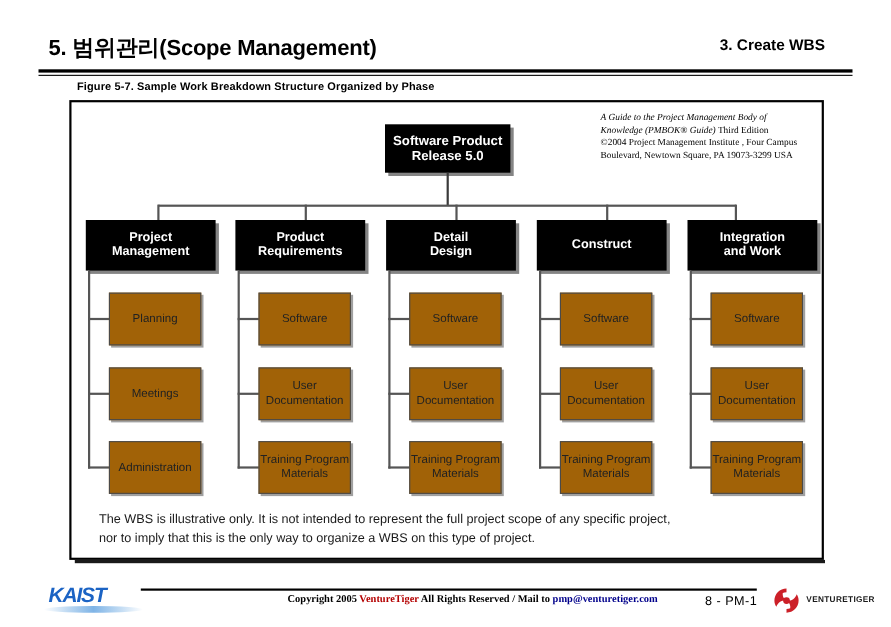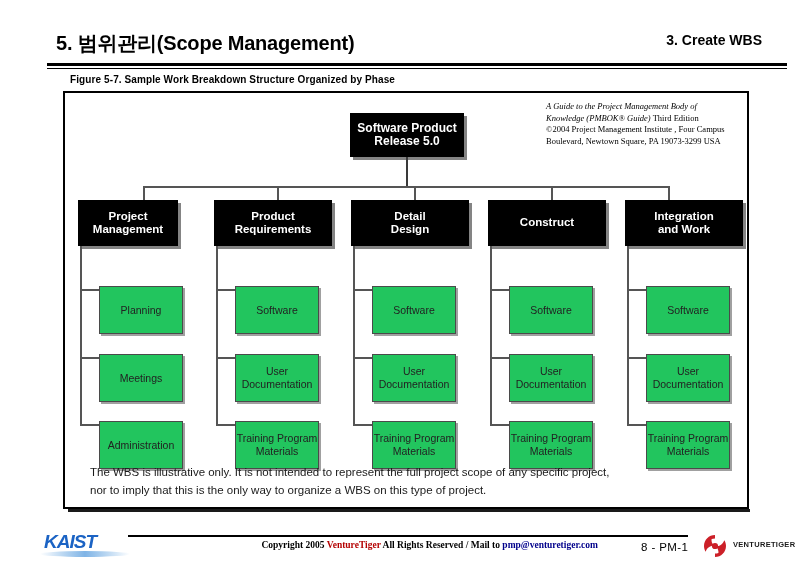--- a/index.html
+++ b/index.html
@@ -12,21 +12,21 @@
     height: 570px;
     position: relative;
     overflow: hidden;
     font-family: "Liberation Sans", sans-serif;
     color: #000000;
   }
 
   
   #slide-header {
     position: absolute;
-    left: 12px; top: 0;
+    left: 0; top: 0;
     width: 798px;
     height: 70px;
   }
   #slide-title {
     position: absolute;
     left: 44px;
     top: 30px;
     font-size: 20px;
     font-weight: bold;
     letter-spacing: -0.2px;
@@ -122,27 +122,26 @@
   .node-root, .node-phase {
     background: #000000;
     color: #ffffff;
     font-size: 11.5px;
     font-weight: bold;
     line-height: 13.5px;
     box-shadow: 3px 3px 0 0 rgba(110,110,110,0.85);
   }
   .node-root { font-size: 12px; }
   .node-leaf {
-    background: #22c55e;
+    background: #a16207;
     color: #222222;
     border: 1px solid #4a4a4a;
     font-size: 10.5px;
     line-height: 13px;
     box-shadow: 2px 2px 0 0 rgba(150,150,150,0.9);
-    margin-top: 20px;
   }
   .conn {
     position: absolute;
     background: #555555;
     pointer-events: none;
   }
   .conn-dark { background: #3a3a3a; }
 
   
   #wbs-note {
@@ -271,21 +270,21 @@
       <span>Software Product</span><br>
       <span>Release 5.0</span>
     </div>
   </div>
 
   <div class="conn conn-dark" style="left:406px; top:157px; width:2px; height:30px;"></div>
 
   <div class="conn" style="left:144px; top:186px; width:525px; height:2px;"></div>
 
   <div class="conn" style="left:143px; top:186px; width:2px; height:14px;"></div>
-  <div class="node node-phase" style="left:78px; top:200px; width:100px; height:46px;">
+  <div class="node node-phase" style="left:78px; top:200px; width:118px; height:46px;">
     <div>
       <span>Project</span><br>
       <span>Management</span>
     </div>
   </div>
   <div class="conn" style="left:80px; top:246px; width:2px; height:180px;"></div>
   <div class="conn" style="left:80px; top:289px; width:20px; height:2px;"></div>
   <div class="conn" style="left:80px; top:357px; width:20px; height:2px;"></div>
   <div class="conn" style="left:80px; top:424px; width:20px; height:2px;"></div>
   <div class="node node-leaf" style="left:99px; top:266px; width:84px; height:48px;">

